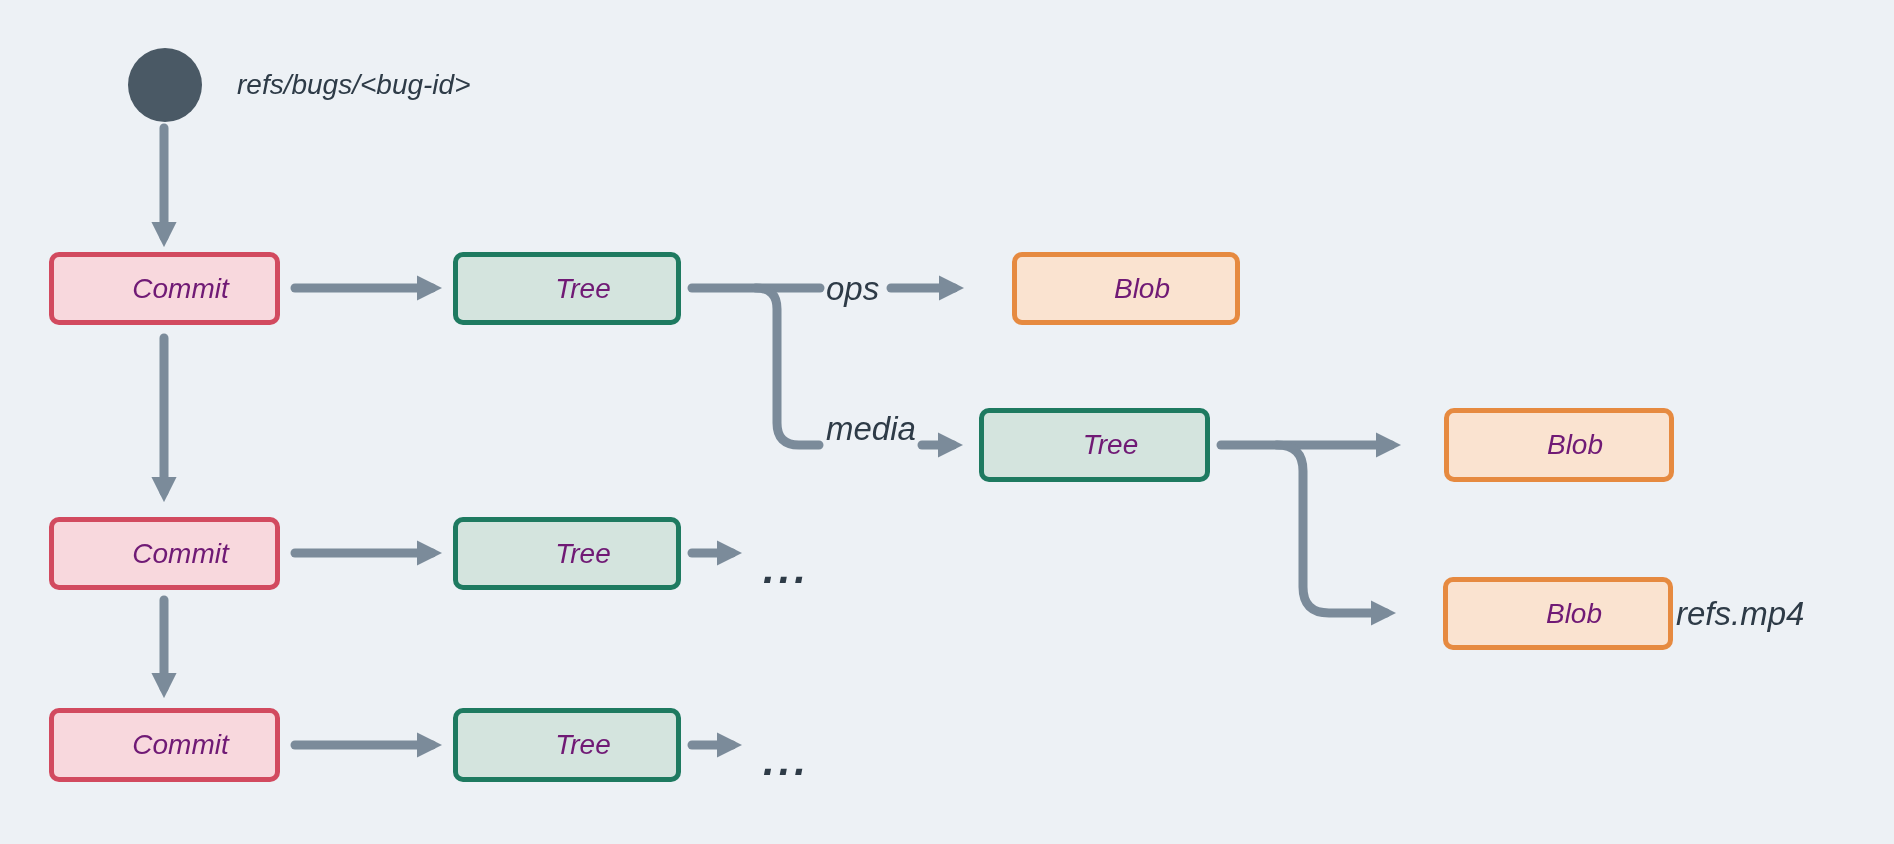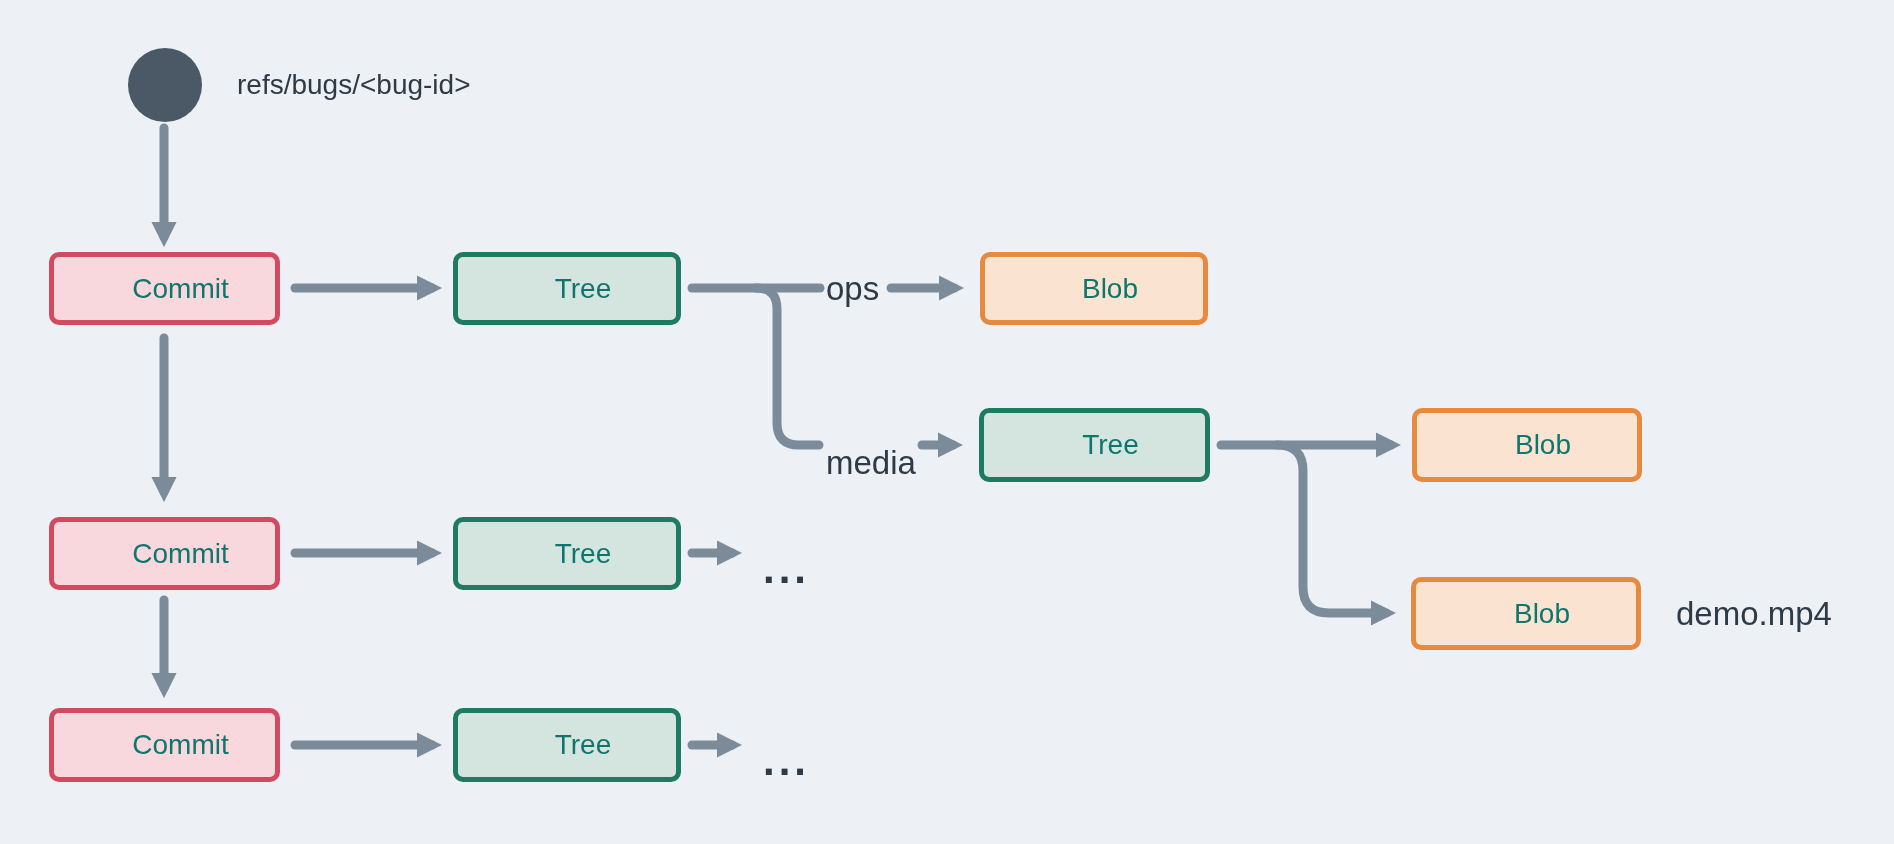--- a/index.html
+++ b/index.html
@@ -2,33 +2,34 @@
 <html><head>
 <meta charset="utf-8">
 <style>
   html,body{margin:0;padding:0;background:#edf1f5;}
   #canvas{
     position:relative;
     width:1894px;height:844px;
     background:#edf1f5;
     font-family:"Liberation Sans", sans-serif;
     overflow:hidden;
+    font-style:italic;
   }
   #edges{position:absolute;left:0;top:0;z-index:0;}
   .node{
     position:absolute;z-index:1;
     display:flex;align-items:center;justify-content:center;
-    font-size:28px;color:#0f766e;
+    font-size:28px;color:#701a75;
     border-radius:10px;box-sizing:border-box;
     border:5px solid transparent;
     padding-left:32px;
   }
   .commit{background:#f8d8dd;border-color:#d24a5f;}
   .tree{background:#d4e4de;border-color:#1e7a60;}
-  .blob{background:#fae3d0;border-color:#e68a40;}
+  .blob{background:#fae3d0;border-color:#e68a40;margin-left:32px;}
   .ref-circle{
     position:absolute;z-index:1;
     width:74px;height:74px;border-radius:50%;
     background:#4a5965;
   }
   .lbl{
     position:absolute;z-index:1;
     display:flex;align-items:center;
     color:#2e3b47;font-size:33px;white-space:nowrap;
   }
@@ -69,26 +70,26 @@
   </svg>
 
   <div class="ref-circle" style="left:128px;top:48px;"></div>
   <div class="lbl ref-lbl" style="left:237px;top:48px;height:74px;">refs/bugs/&lt;bug-id&gt;</div>
 
   <div class="node commit" style="left:49px;top:252px;width:231px;height:73px;">Commit</div>
   <div class="node tree" style="left:453px;top:252px;width:228px;height:73px;">Tree</div>
   <div class="lbl" style="left:826px;top:252px;height:73px;">ops</div>
   <div class="node blob" style="left:980px;top:252px;width:228px;height:73px;">Blob</div>
 
-  <div class="lbl" style="left:826px;top:426px;height:74px;">media</div>
+  <div class="lbl" style="left:826px;top:392px;height:74px;">media</div>
   <div class="node tree" style="left:979px;top:408px;width:231px;height:74px;">Tree</div>
   <div class="node blob" style="left:1412px;top:408px;width:230px;height:74px;">Blob</div>
 
   <div class="node blob" style="left:1411px;top:577px;width:230px;height:73px;">Blob</div>
-  <div class="lbl" style="left:1676px;top:577px;height:73px;">demo.mp4</div>
+  <div class="lbl" style="left:1676px;top:577px;height:73px;">refs.mp4</div>
 
   <div class="node commit" style="left:49px;top:517px;width:231px;height:73px;">Commit</div>
   <div class="node tree" style="left:453px;top:517px;width:228px;height:73px;">Tree</div>
   <div class="dots" style="left:763px;top:548px;">...</div>
 
   <div class="node commit" style="left:49px;top:708px;width:231px;height:74px;">Commit</div>
   <div class="node tree" style="left:453px;top:708px;width:228px;height:74px;">Tree</div>
   <div class="dots" style="left:763px;top:740px;">...</div>
 
 </div>

